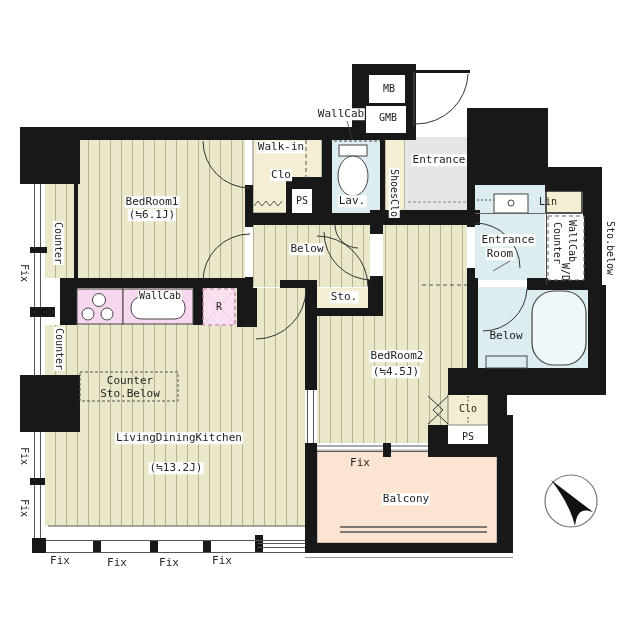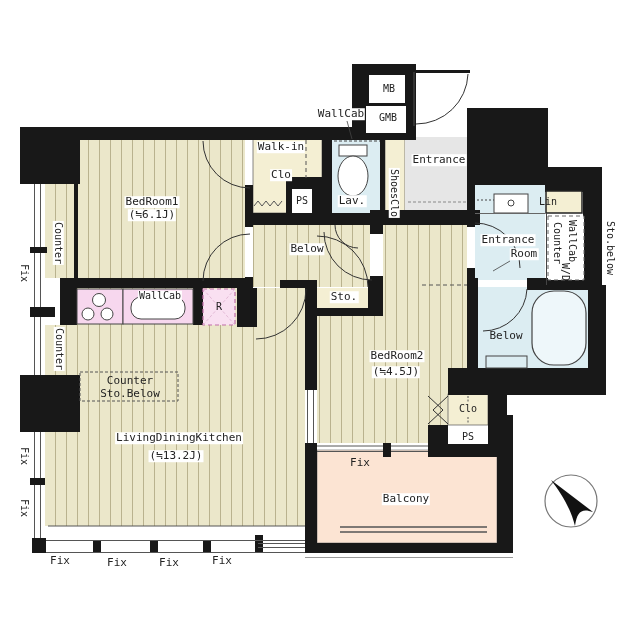--- a/index.html
+++ b/index.html
@@ -224,34 +224,34 @@
 <div class="lb sm" style="left:389px;top:89px;background:transparent">MB</div>
 <div class="lb sm" style="left:388px;top:118px;background:transparent">GMB</div>
 <div class="lb sm v" style="left:394px;top:193px">ShoesClo</div>
 <div class="lb" style="left:439px;top:160px">Entrance</div>
 <div class="lb sm" style="left:548px;top:202px;background:transparent">Lin</div>
 <div class="lb sm v" style="left:572px;top:241px;background:transparent">WallCab</div>
 <div class="lb sm v" style="left:557px;top:243px;background:transparent">Counter</div>
 <div class="lb sm v" style="left:565px;top:272px;background:transparent">W/D</div>
 <div class="lb sm v" style="left:610px;top:248px">Sto.below</div>
 <div class="lb" style="left:508px;top:240px">Entrance</div>
-<div class="lb" style="left:524px;top:254px">Room</div>
+<div class="lb" style="left:500px;top:254px">Room</div>
 <div class="lb" style="left:307px;top:249px">Below</div>
 <div class="lb" style="left:344px;top:297px">Sto.</div>
 <div class="lb" style="left:397px;top:356px">BedRoom2</div>
 <div class="lb" style="left:396px;top:372px">(≒4.5J)</div>
 <div class="lb" style="left:506px;top:336px;background:transparent">Below</div>
 <div class="lb sm" style="left:468px;top:409px;background:transparent">Clo</div>
 <div class="lb sm" style="left:468px;top:437px;background:transparent">PS</div>
 <div class="lb" style="left:360px;top:463px;background:transparent">Fix</div>
 <div class="lb" style="left:406px;top:499px">Balcony</div>
 <div class="lb" style="left:130px;top:381px;background:transparent">Counter</div>
 <div class="lb" style="left:130px;top:394px;background:transparent">Sto.Below</div>
 <div class="lb" style="left:179px;top:438px">LivingDiningKitchen</div>
-<div class="lb" style="left:176px;top:456px">(≒13.2J)</div>
+<div class="lb" style="left:176px;top:468px">(≒13.2J)</div>
 <div class="lb" style="left:60px;top:561px;background:transparent">Fix</div>
 <div class="lb" style="left:117px;top:563px;background:transparent">Fix</div>
 <div class="lb" style="left:169px;top:563px;background:transparent">Fix</div>
 <div class="lb" style="left:222px;top:561px;background:transparent">Fix</div>
 
 <svg width="640" height="640" viewBox="0 0 640 640" style="pointer-events:none">
   <rect x="80" y="372" width="98" height="29" fill="none" stroke="#555" stroke-width="1" stroke-dasharray="3 2"></rect>
 </svg>
 </div>
 

